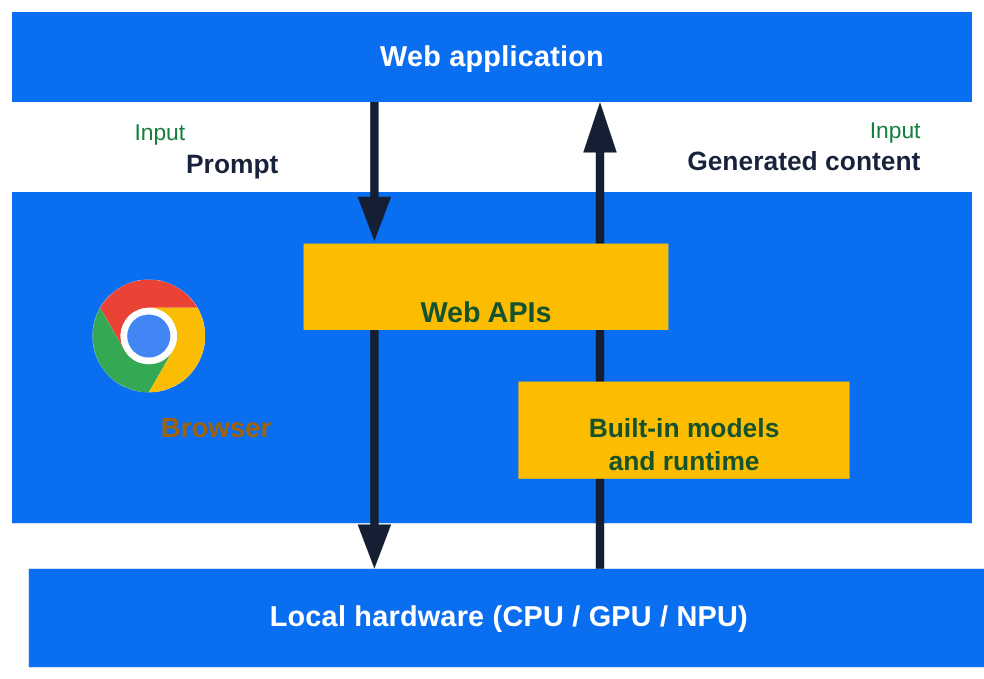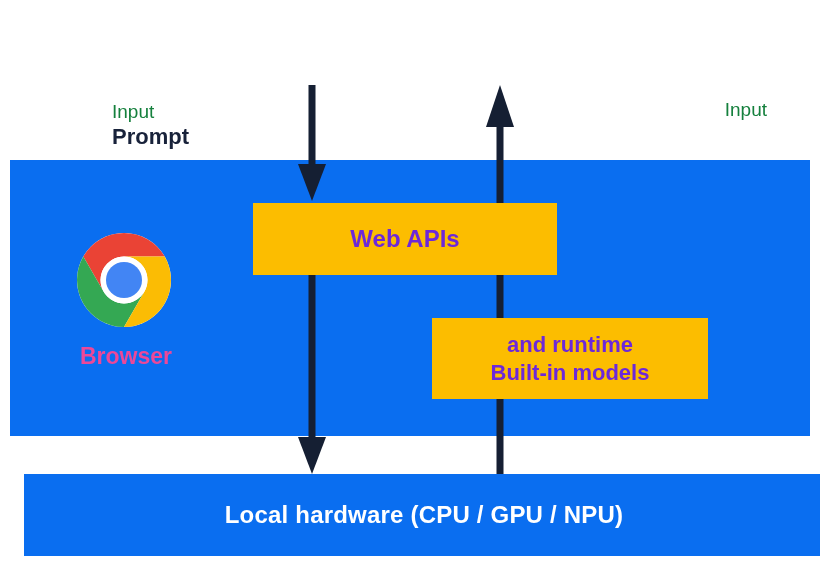--- a/index.html
+++ b/index.html
@@ -21,40 +21,44 @@
     position:absolute; color:#15803d; font-size:19px; line-height:22px; z-index:2;
   }
   .flow-strong {
     position:absolute; color:#18223a; font-size:22px; font-weight:700; line-height:26px; z-index:2;
   }
   .left-al  { left:112px; text-align:left; }
   .right-al { right:53px; text-align:right; }
   .arrows { position:absolute; left:0; top:0; z-index:2; pointer-events:none; }
   .ybox {
     position:absolute; background:#fcbd00; z-index:3;
-    display:flex; flex-direction:column; align-items:center; justify-content:center;
-    color:#6d28d9; font-weight:700; text-align:center;
+    display:flex; flex-direction:column; align-items:center; justify-content:flex-end;
+    color:#14532d; font-weight:700; text-align:center;
   }
   .web-apis-box { left:253px; top:203px; width:304px; height:72px; font-size:24px; }
   .builtin-box  { left:432px; top:318px; width:276px; height:81px; font-size:22px; line-height:28px; }
   .chrome-logo { position:absolute; left:77px; top:233px; width:94px; height:94px; z-index:3; }
   .browser-label {
-    position:absolute; left:26px; top:343px; width:200px; text-align:center;
-    color:#ec4899; font-size:23px; font-weight:700; z-index:3;
+    position:absolute; left:26px; top:343px; width:200px; text-align:right;
+    color:#a16207; font-size:23px; font-weight:700; z-index:3;
   }
 </style>
 </head>
 <body>
 
 <div class="canvas">
 
+  <div class="bar top-bar">
+    <span class="bar-title">Web application</span>
+  </div>
 
   <div class="flow-caption left-al" style="top:101px;">Input</div>
-  <div class="flow-strong left-al" style="top:124px;">Prompt</div>
+  <div class="flow-strong left-al" style="top:124px;margin-left:43px;">Prompt</div>
   <div class="flow-caption right-al" style="top:99px;">Input</div>
+  <div class="flow-strong right-al" style="top:122px;">Generated content</div>
 
   <div class="bar mid-panel"></div>
 
   <svg class="arrows" width="820" height="566" viewBox="0 0 820 566">
     <g fill="#151f33" stroke="none">
       <rect x="308.5" y="85" width="7" height="82"></rect>
       <polygon points="298,164 326,164 312,201"></polygon>
     </g>
     <g fill="#151f33" stroke="none">
       <rect x="308.5" y="275" width="7" height="164"></rect>
@@ -74,21 +78,21 @@
     <circle cx="24" cy="24" r="12" fill="#ffffff"></circle>
     <circle cx="24" cy="24" r="9.2" fill="#4285F4"></circle>
   </svg>
   <div class="browser-label">Browser</div>
 
   <div class="ybox web-apis-box">
     <span>Web APIs</span>
   </div>
 
   <div class="ybox builtin-box">
+    <span>Built-in models</span>
     <span>and runtime</span>
-    <span>Built-in models</span>
   </div>
 
   <div class="bar bottom-bar">
     <span class="bar-title">Local hardware (CPU / GPU / NPU)</span>
   </div>
 
 </div>
 
 </body></html>

